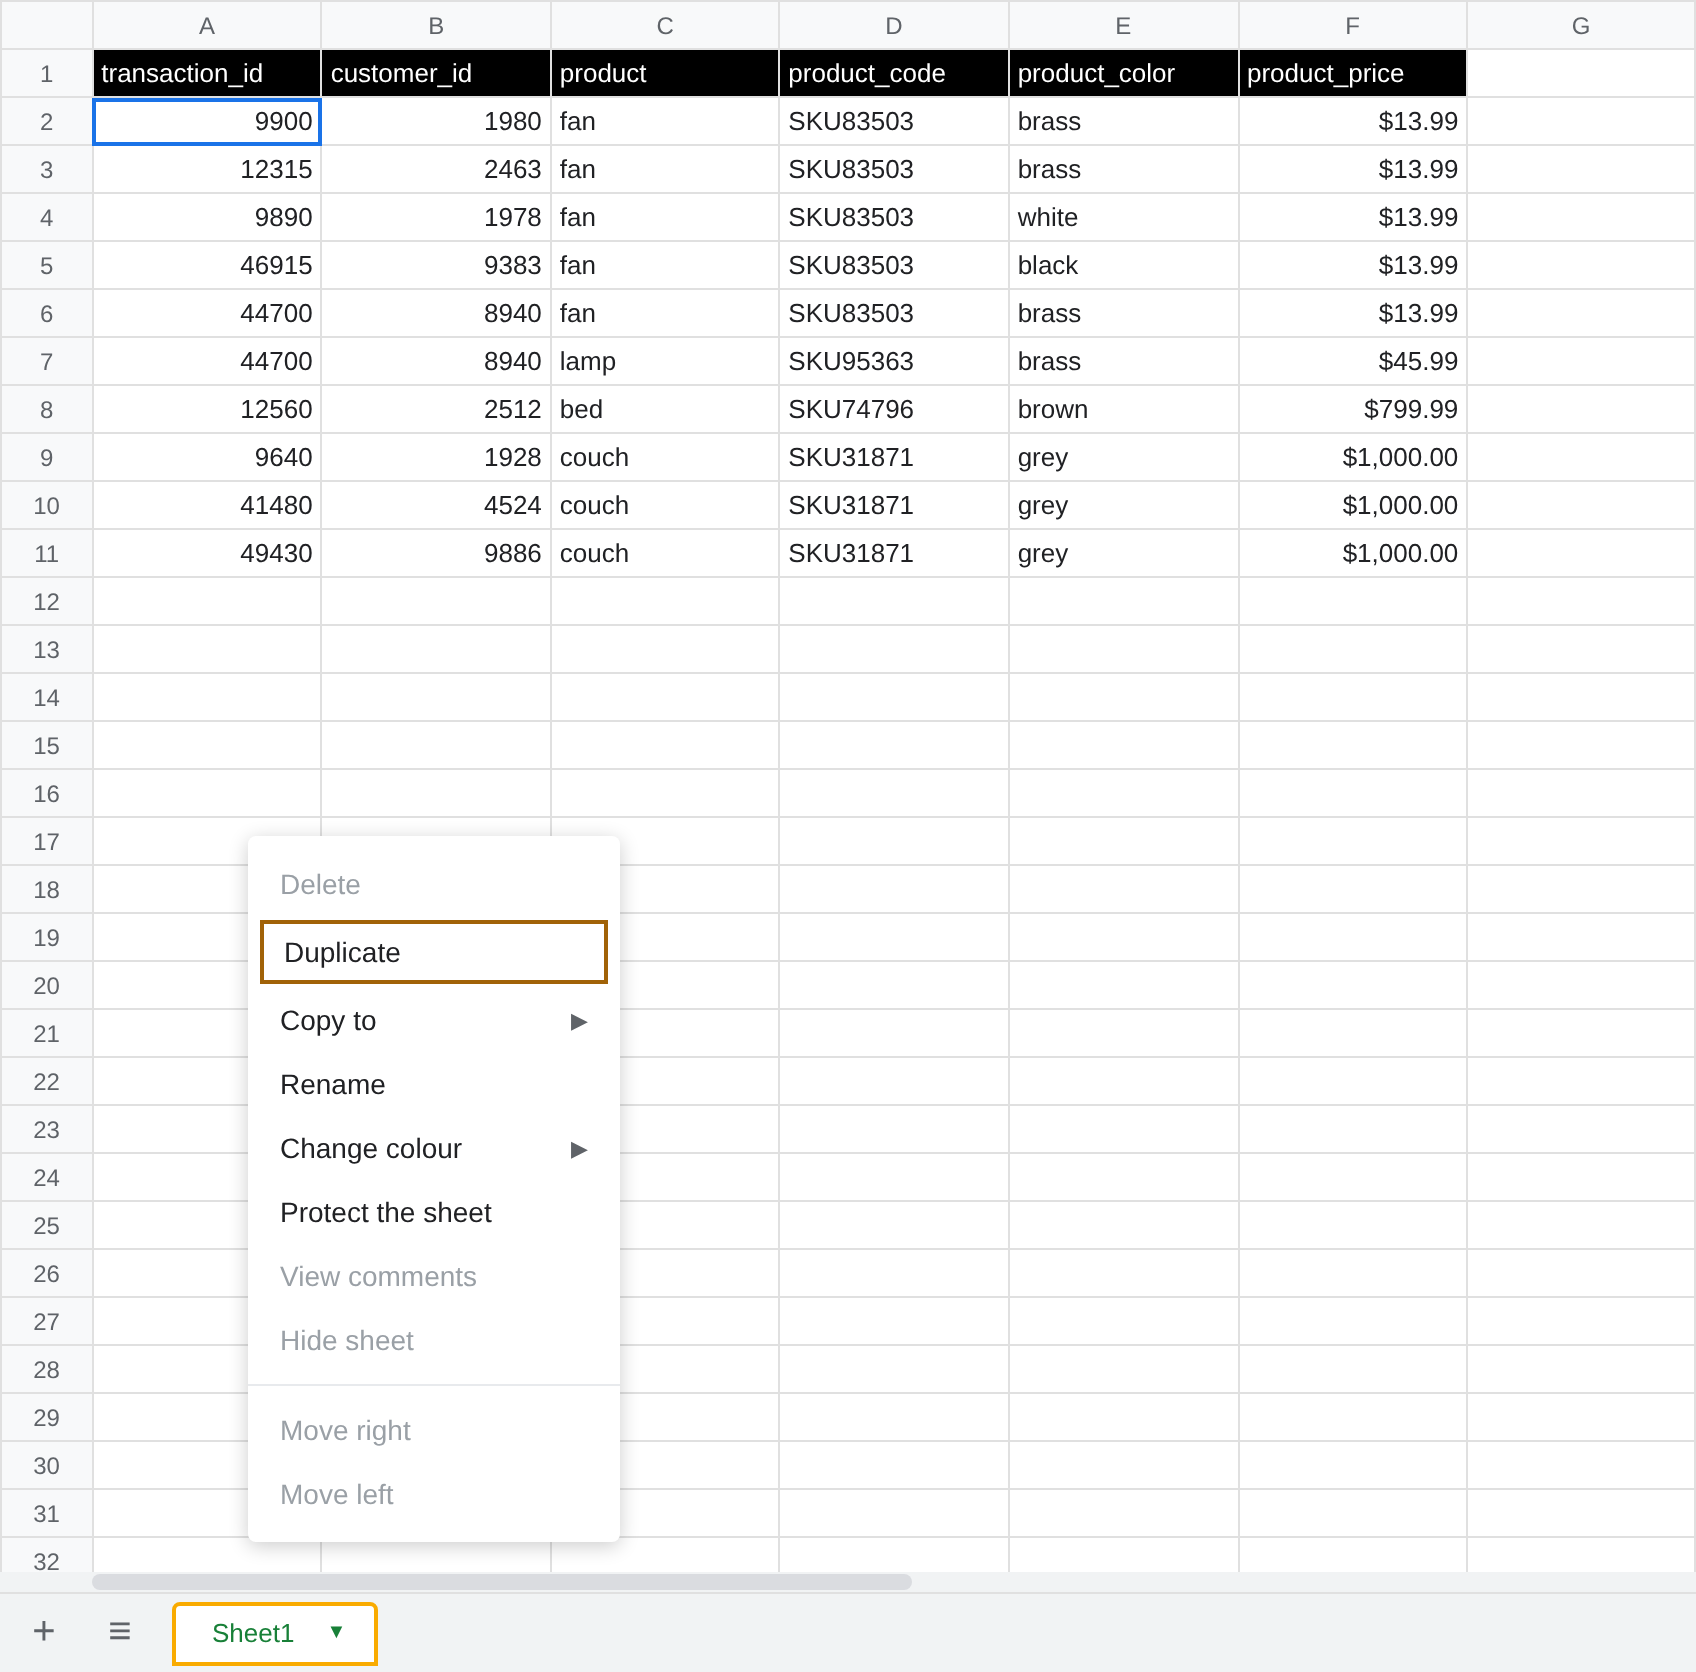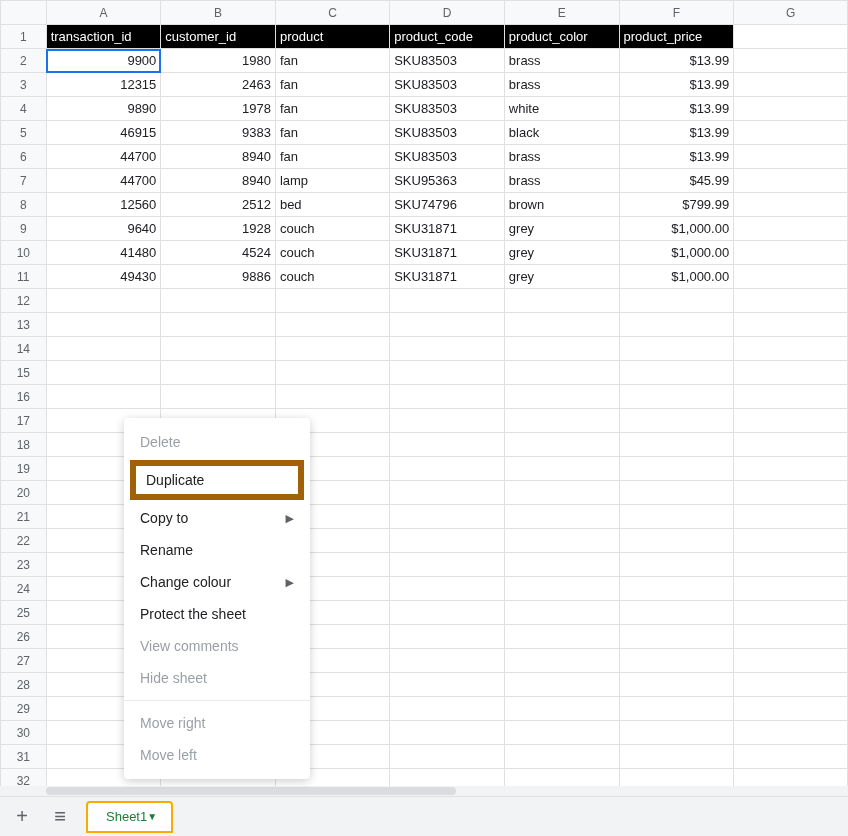--- a/index.html
+++ b/index.html
@@ -76,21 +76,21 @@
 }
 .sheet-tab {
   display: flex;
   align-items: center;
   background: #fff;
   height: 32px;
   padding: 0 14px 0 18px;
   border-radius: 4px 4px 0 0;
   color: #188038;
   font-weight: 500;
-  gap: 0;
+  gap: 16px;
   border: 2px solid #f9ab00;
   cursor: pointer;
 }
 .sheet-tab .drop {
   font-size: 10px;
   color: #188038;
 }
 
 .context-menu {
   position: absolute;
@@ -108,21 +108,21 @@
   padding: 8px 16px;
   display: flex;
   align-items: center;
   justify-content: space-between;
   color: #202124;
   cursor: pointer;
 }
 .context-menu .mi.disabled { color: #9aa0a6; cursor: default; }
 .context-menu .sep { height: 1px; background: #e8eaed; margin: 6px 0; }
 .context-menu .mi.hl {
-  border: 6px solid #a16207;
+  border: 2px solid #a16207;
   margin: 2px 6px;
   padding: 6px 10px;
 }
 .context-menu .arrow { font-size: 11px; color: #5f6368; }
 
 .hscroll {
   position: absolute;
   left: 0; right: 0; bottom: 40px;
   height: 10px;
   background: #f1f3f4;

